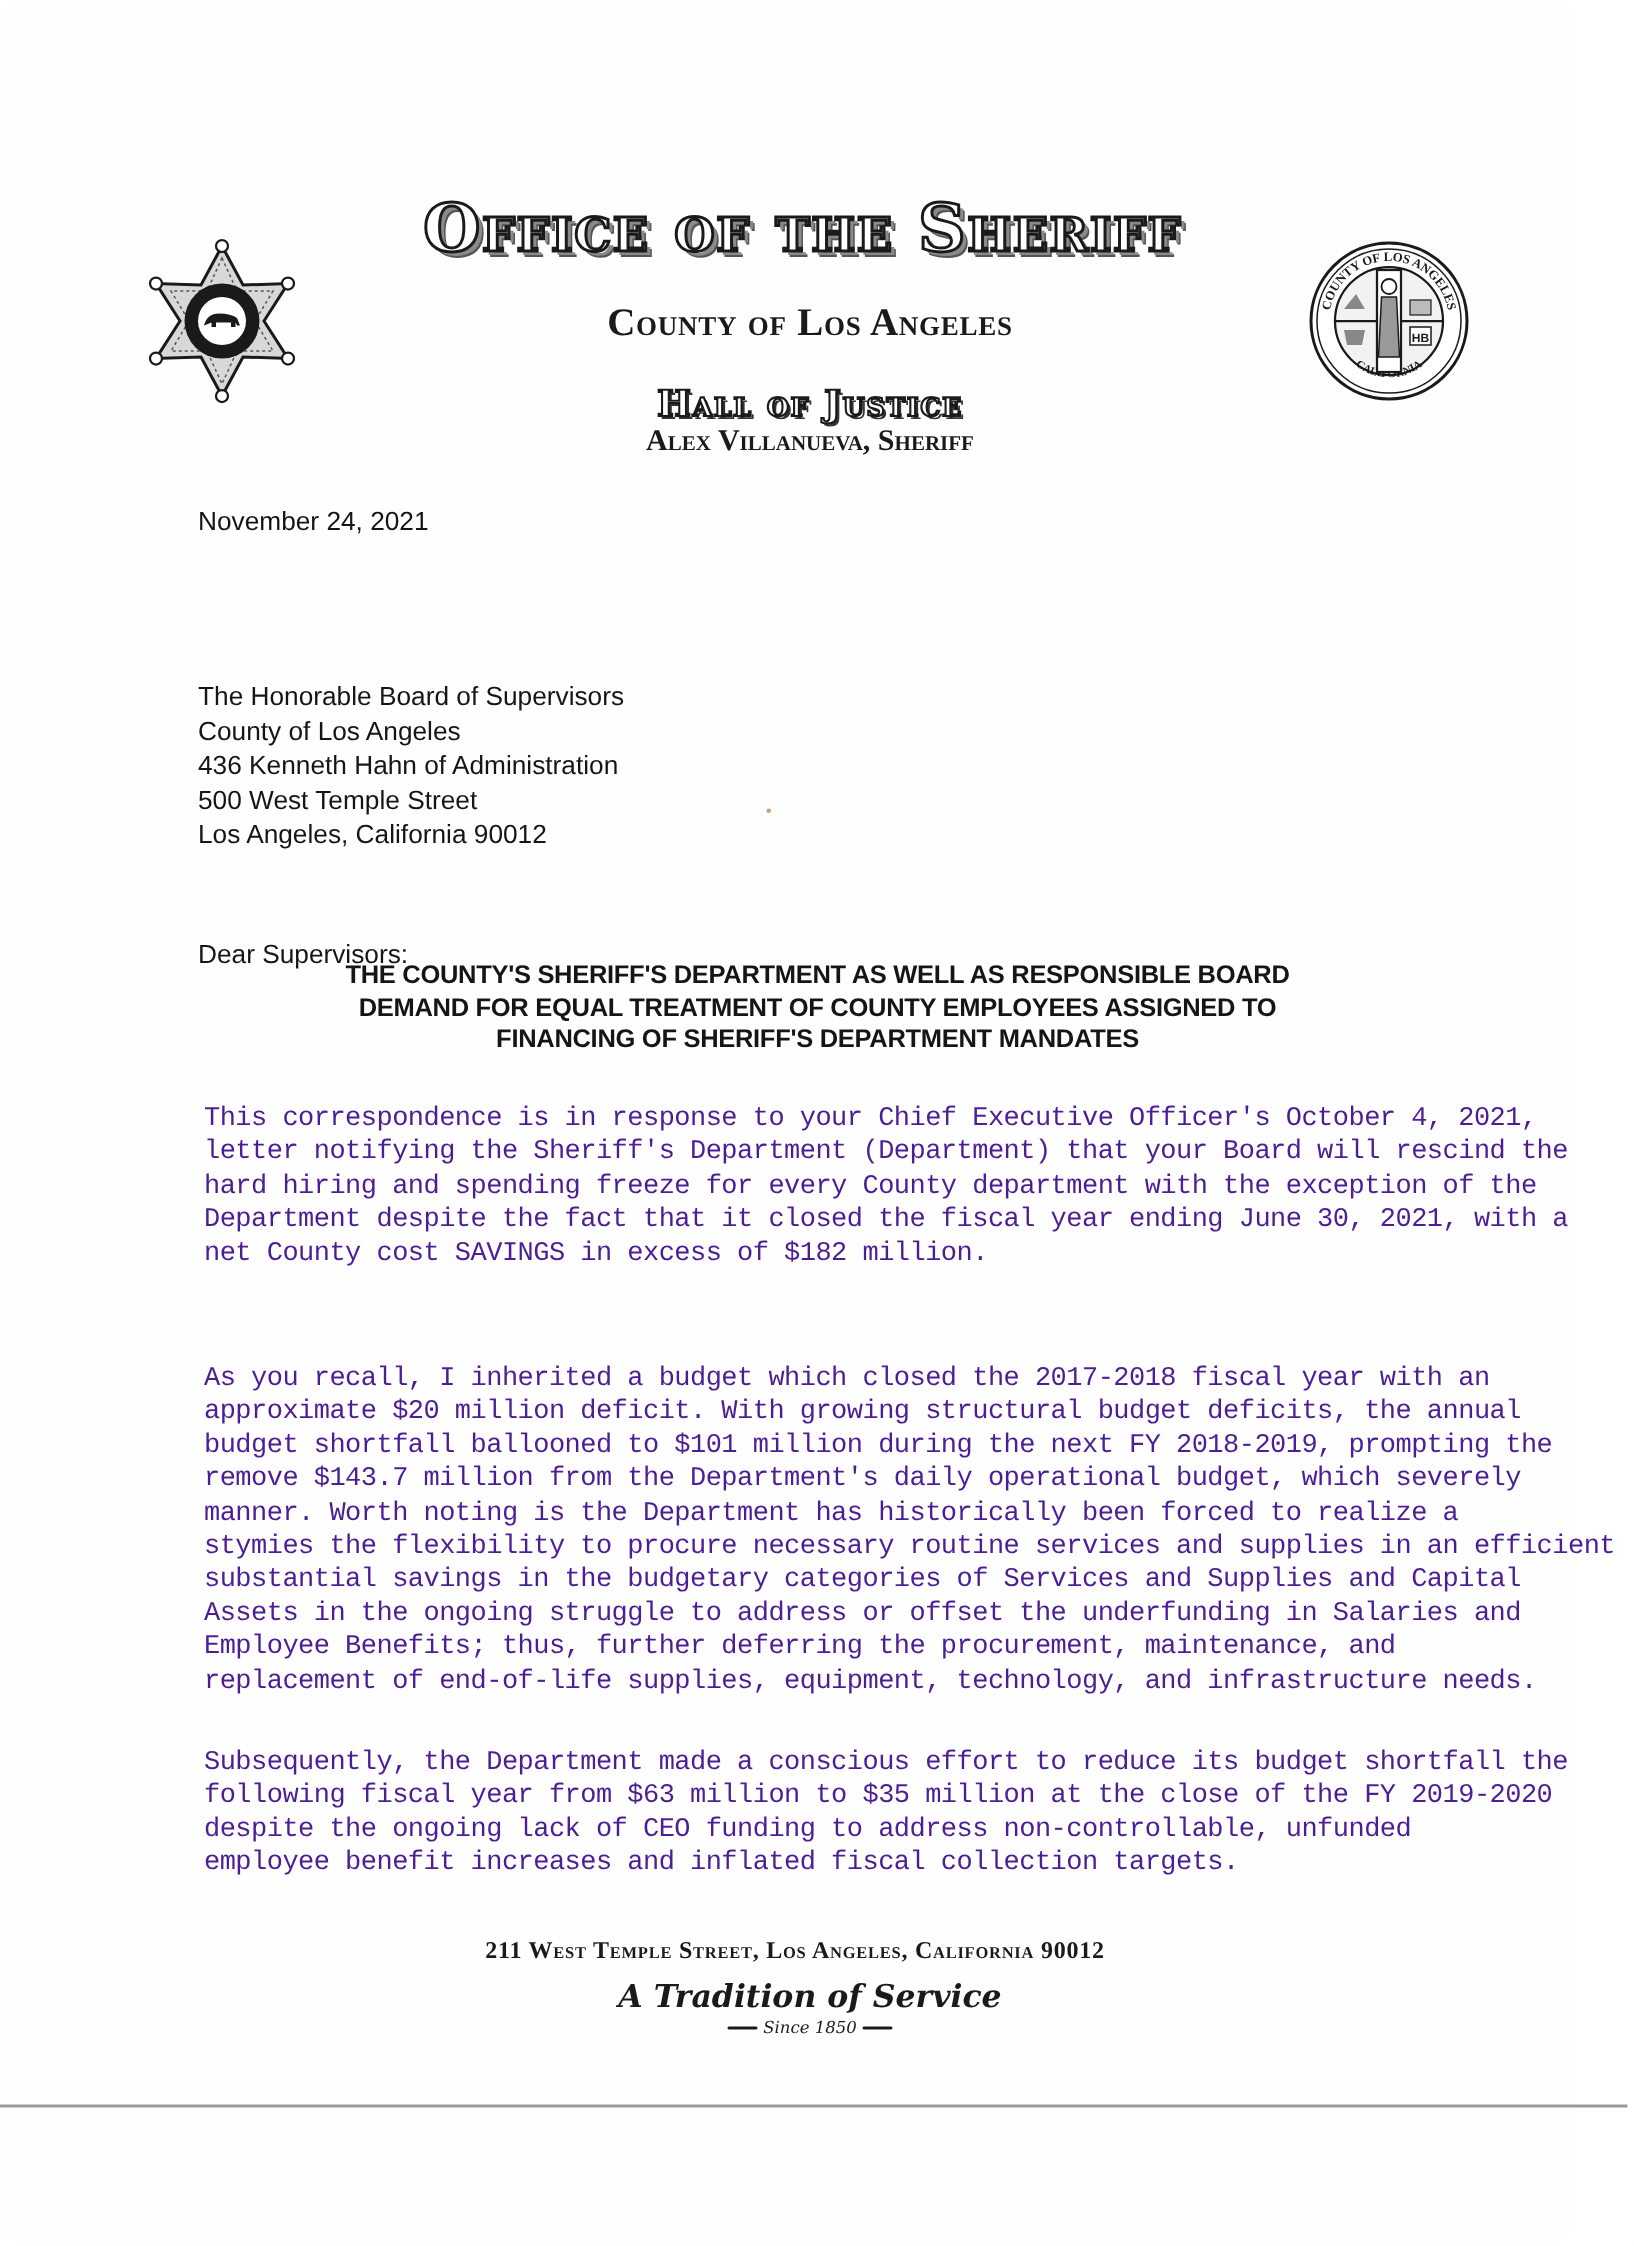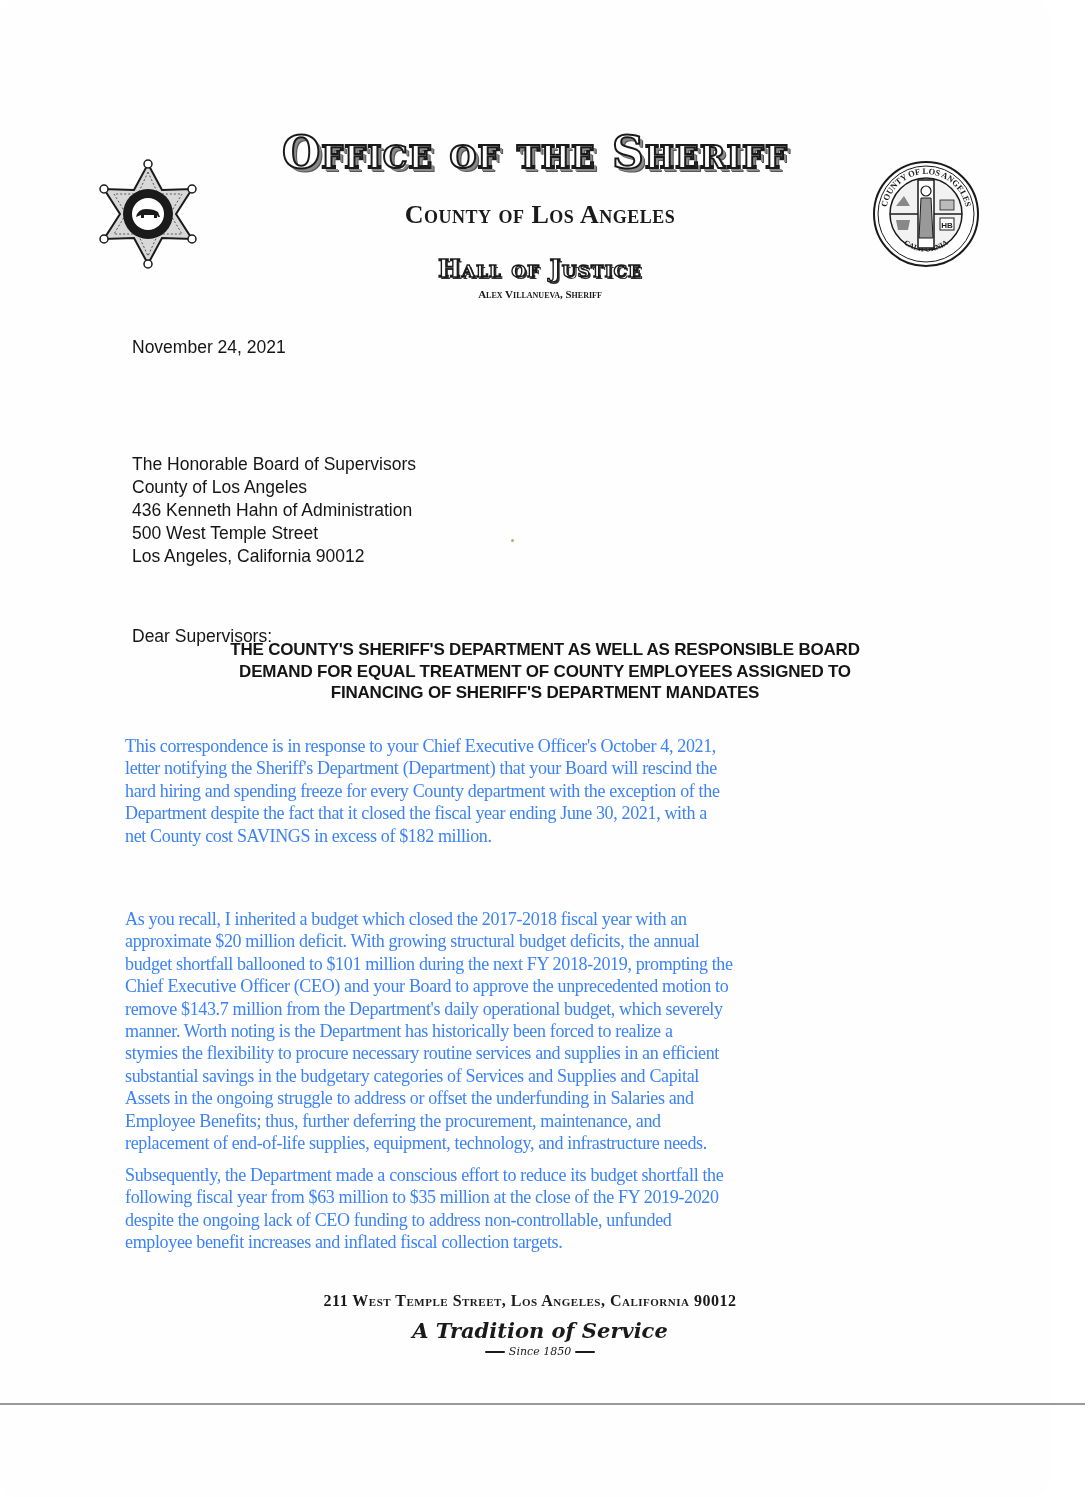--- a/index.html
+++ b/index.html
@@ -22,37 +22,37 @@
     font-variant: small-caps; letter-spacing: 0.5px; color: #1a1a1a; line-height: 32px;
   }
   .hall-title {
     position: absolute; left: 360px; top: 238px; width: 360px; text-align: center;
     font-family: "DejaVu Serif", serif; font-weight: bold; font-size: 24px;
     color: #ffffff; -webkit-text-stroke: 1.4px #1a1a1a; text-shadow: 2px 2px 0 #333;
     font-variant: small-caps; letter-spacing: 1px; line-height: 30px; margin-top: 16px;
   }
   .sheriff-name {
     position: absolute; left: 340px; top: 284px; width: 400px; text-align: center;
-    font-family: "Liberation Serif", serif; font-weight: bold; font-size: 11px;
+    font-family: "Liberation Serif", serif; font-weight: bold; font-size: 20px;
     font-variant: small-caps; color: #1a1a1a; line-height: 20px;
   }
 
   
   .txt { position: absolute; left: 132px; font-family: "Liberation Sans", sans-serif; font-size: 17.5px; line-height: 23px; color: #151515; }
   .date { top: 336px; }
   .address { top: 453px; }
   .address div { height: 23px; }
   .salutation { top: 596px; margin-top: 29px; }
   .subject {
     position: absolute; left: 130px; top: 639px; width: 830px; text-align: center;
     font-family: "Liberation Sans", sans-serif; font-weight: bold; font-size: 17px; line-height: 21.5px;
     letter-spacing: -0.2px; color: #151515;
   }
   .subject div { white-space: nowrap; }
-  .para { position: absolute; left: 125px; width: 840px; font-family: Liberation Serif, serif; font-size: 18px; line-height: 22.4px; color: #3b82f6; letter-spacing: -0.35px; }
+  .para { position: absolute; left: 136px; width: 840px; font-family: Liberation Mono, monospace; font-size: 18px; line-height: 22.4px; color: #4c1d95; letter-spacing: -0.35px; }
   .para div { white-space: nowrap; }
   .p1 { top: 735px; }
   .p2 { top: 878px; margin-top: 30px; }
   .p3 { top: 1164px; }
 
   
   .footer-address {
     position: absolute; left: 240px; top: 1292px; width: 580px; text-align: center;
     font-family: "Liberation Serif", serif; font-weight: bold; font-size: 16px;
     font-variant: small-caps; letter-spacing: 0.5px; color: #1a1a1a;
@@ -145,21 +145,20 @@
     <div>letter notifying the Sheriff's Department (Department) that your Board will rescind the</div>
     <div>hard hiring and spending freeze for every County department with the exception of the</div>
     <div>Department despite the fact that it closed the fiscal year ending June 30, 2021, with a</div>
     <div>net County cost SAVINGS in excess of $182 million.</div>
   </div>
 
   <div class="para p2">
     <div>As you recall, I inherited a budget which closed the 2017-2018 fiscal year with an</div>
     <div>approximate $20 million deficit.  With growing structural budget deficits, the annual</div>
     <div>budget shortfall ballooned to $101 million during the next FY 2018-2019, prompting the</div>
-    <div>Chief Executive Officer (CEO) and your Board to approve the unprecedented motion to</div>
     <div>remove $143.7 million from the Department's daily operational budget, which severely</div>
     <div>manner.  Worth noting is the Department has historically been forced to realize a</div>
     <div>stymies the flexibility to procure necessary routine services and supplies in an efficient</div>
     <div>substantial savings in the budgetary categories of Services and Supplies and Capital</div>
     <div>Assets in the ongoing struggle to address or offset the underfunding in Salaries and</div>
     <div>Employee Benefits; thus, further deferring the procurement, maintenance, and</div>
     <div>replacement of end-of-life supplies, equipment, technology, and infrastructure needs.</div>
   </div>
 
   <div class="para p3">

